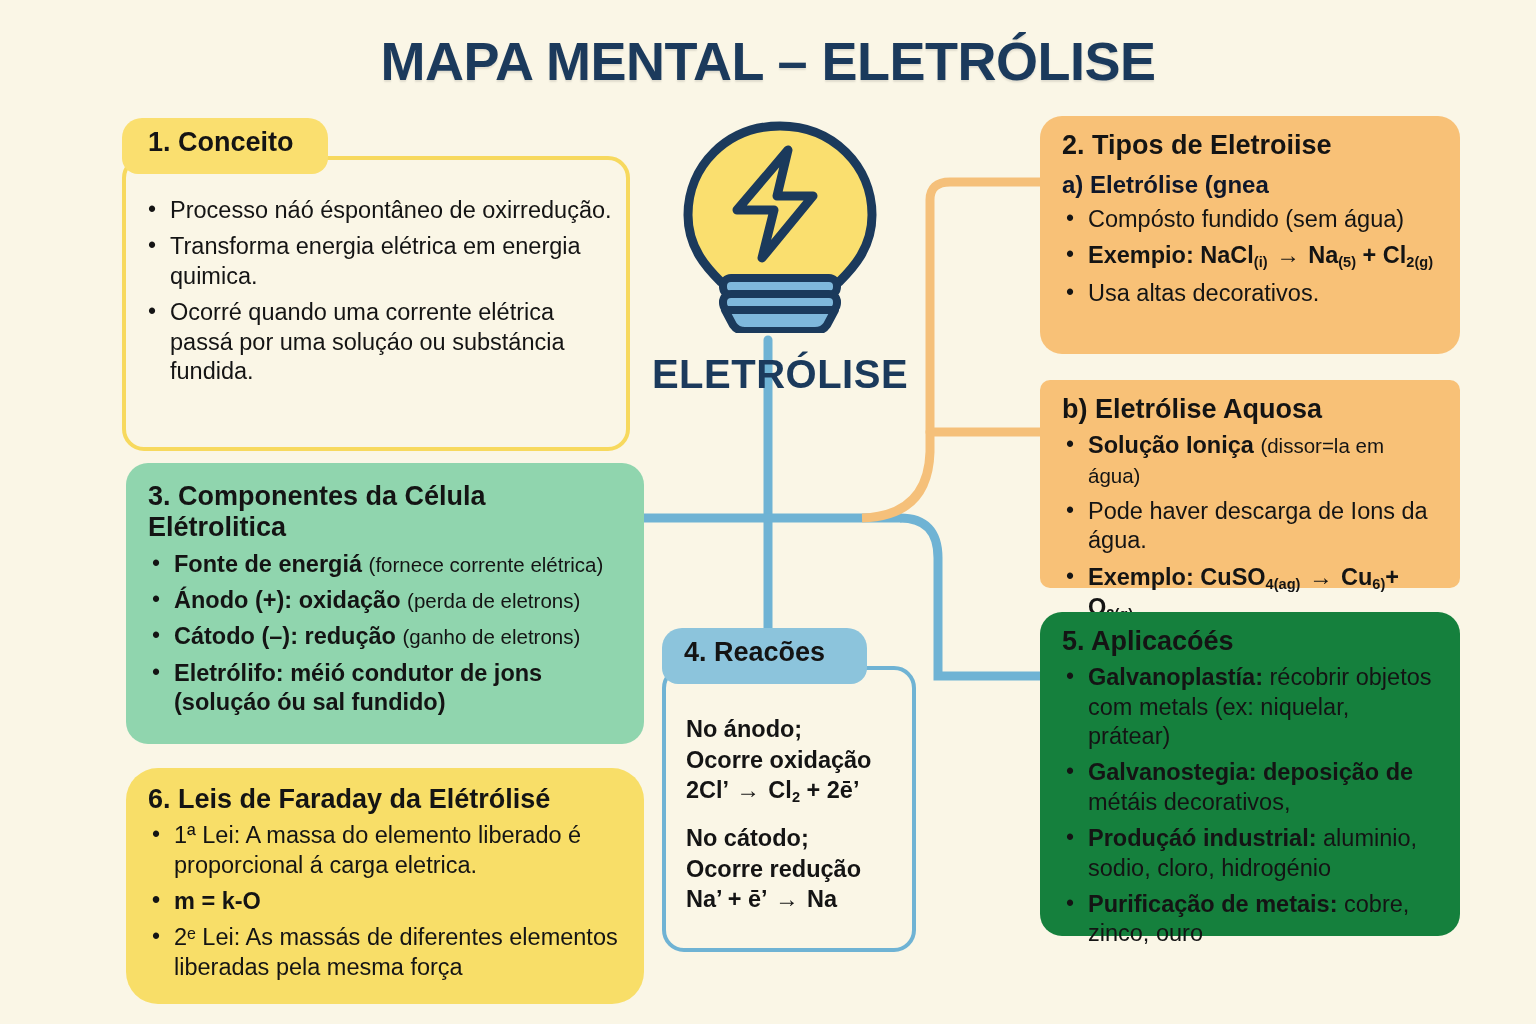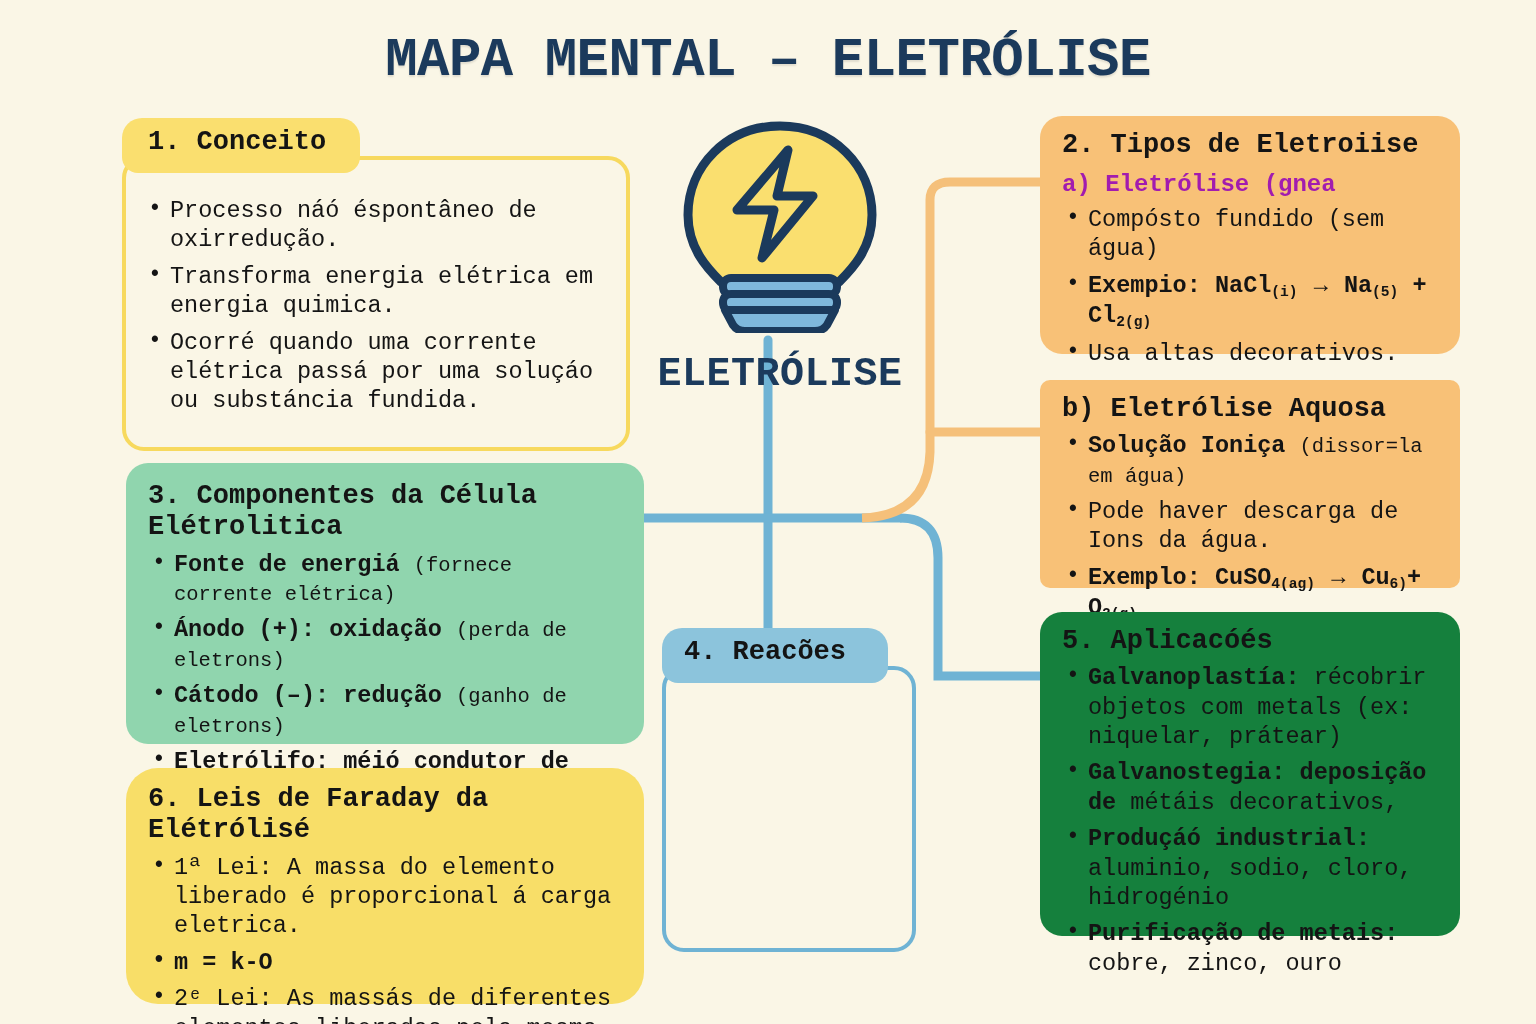--- a/index.html
+++ b/index.html
@@ -3,21 +3,21 @@
 <meta charset="utf-8">
 <style>
   html,body{margin:0;padding:0;}
   body{
     width:1536px;height:1024px;
     background:#FAF6E6;
     font-family:"Liberation Sans", sans-serif;
     overflow:hidden;
     position:relative;
   }
-  #stage{position:absolute;left:0;top:0;width:1328px;height:1024px;font-family:Liberation Mono, monospace;}
+  #stage{position:absolute;left:0;top:0;width:1328px;height:1024px;}
 
   .title{
     position:absolute;left:0;top:30px;width:1536px;
     text-align:center;
     font-size:54px;font-weight:bold;
     color:#1B3A5C;
     letter-spacing:-0.5px;
     text-shadow:0 2px 2px rgba(0,0,0,0.10);
   }
 
@@ -47,21 +47,21 @@
     box-sizing:border-box;
   }
 
   h3.heading{
     margin:0 0 6px 0;
     font-size:27px;font-weight:bold;color:#141414;
     line-height:1.16;
   }
   h4.subheading{
     margin:10px 0 6px 0;
-    font-size:24px;font-weight:bold;color:#a21caf;
+    font-size:24px;font-weight:bold;color:#0f172a;
     line-height:1.15;
   }
   ul.bullets{margin:0;padding:0;list-style:none;}
   ul.bullets > li{
     position:relative;
     padding-left:26px;
     margin:0 0 7px 0;
     font-size:23.5px;
     line-height:1.25;
     color:#141414;
@@ -196,20 +196,29 @@
       <li>
         <span class="b">Eletrólifo: méió condutor de jons</span>
         <span class="b">(soluçáo óu sal fundido)</span>
       </li>
     </ul>
   </div>
 
   <div class="card tabcard" id="card-reacoes">
     <div class="outline"></div>
     <div class="tab">4. Reacões</div>
+    <div class="content">
+      <div class="plain b">No ánodo;</div>
+      <div class="plain b">Ocorre oxidação</div>
+      <div class="plain b">2Cl’ <span class="arrow">→</span> Cl<sub>2</sub> + 2ē’</div>
+      <div style="height:16px"></div>
+      <div class="plain b">No cátodo;</div>
+      <div class="plain b">Ocorre redução</div>
+      <div class="plain b">Na’ + ē’ <span class="arrow">→</span> Na</div>
+    </div>
   </div>
 
   <div class="card" id="card-aplicacoes">
     <h3 class="heading">5. Aplicacóés</h3>
     <ul class="bullets">
       <li>
         <span class="b">Galvanoplastía:</span>
         <span>récobrir objetos com metals (ex: niquelar, prátear)</span>
       </li>
       <li>

